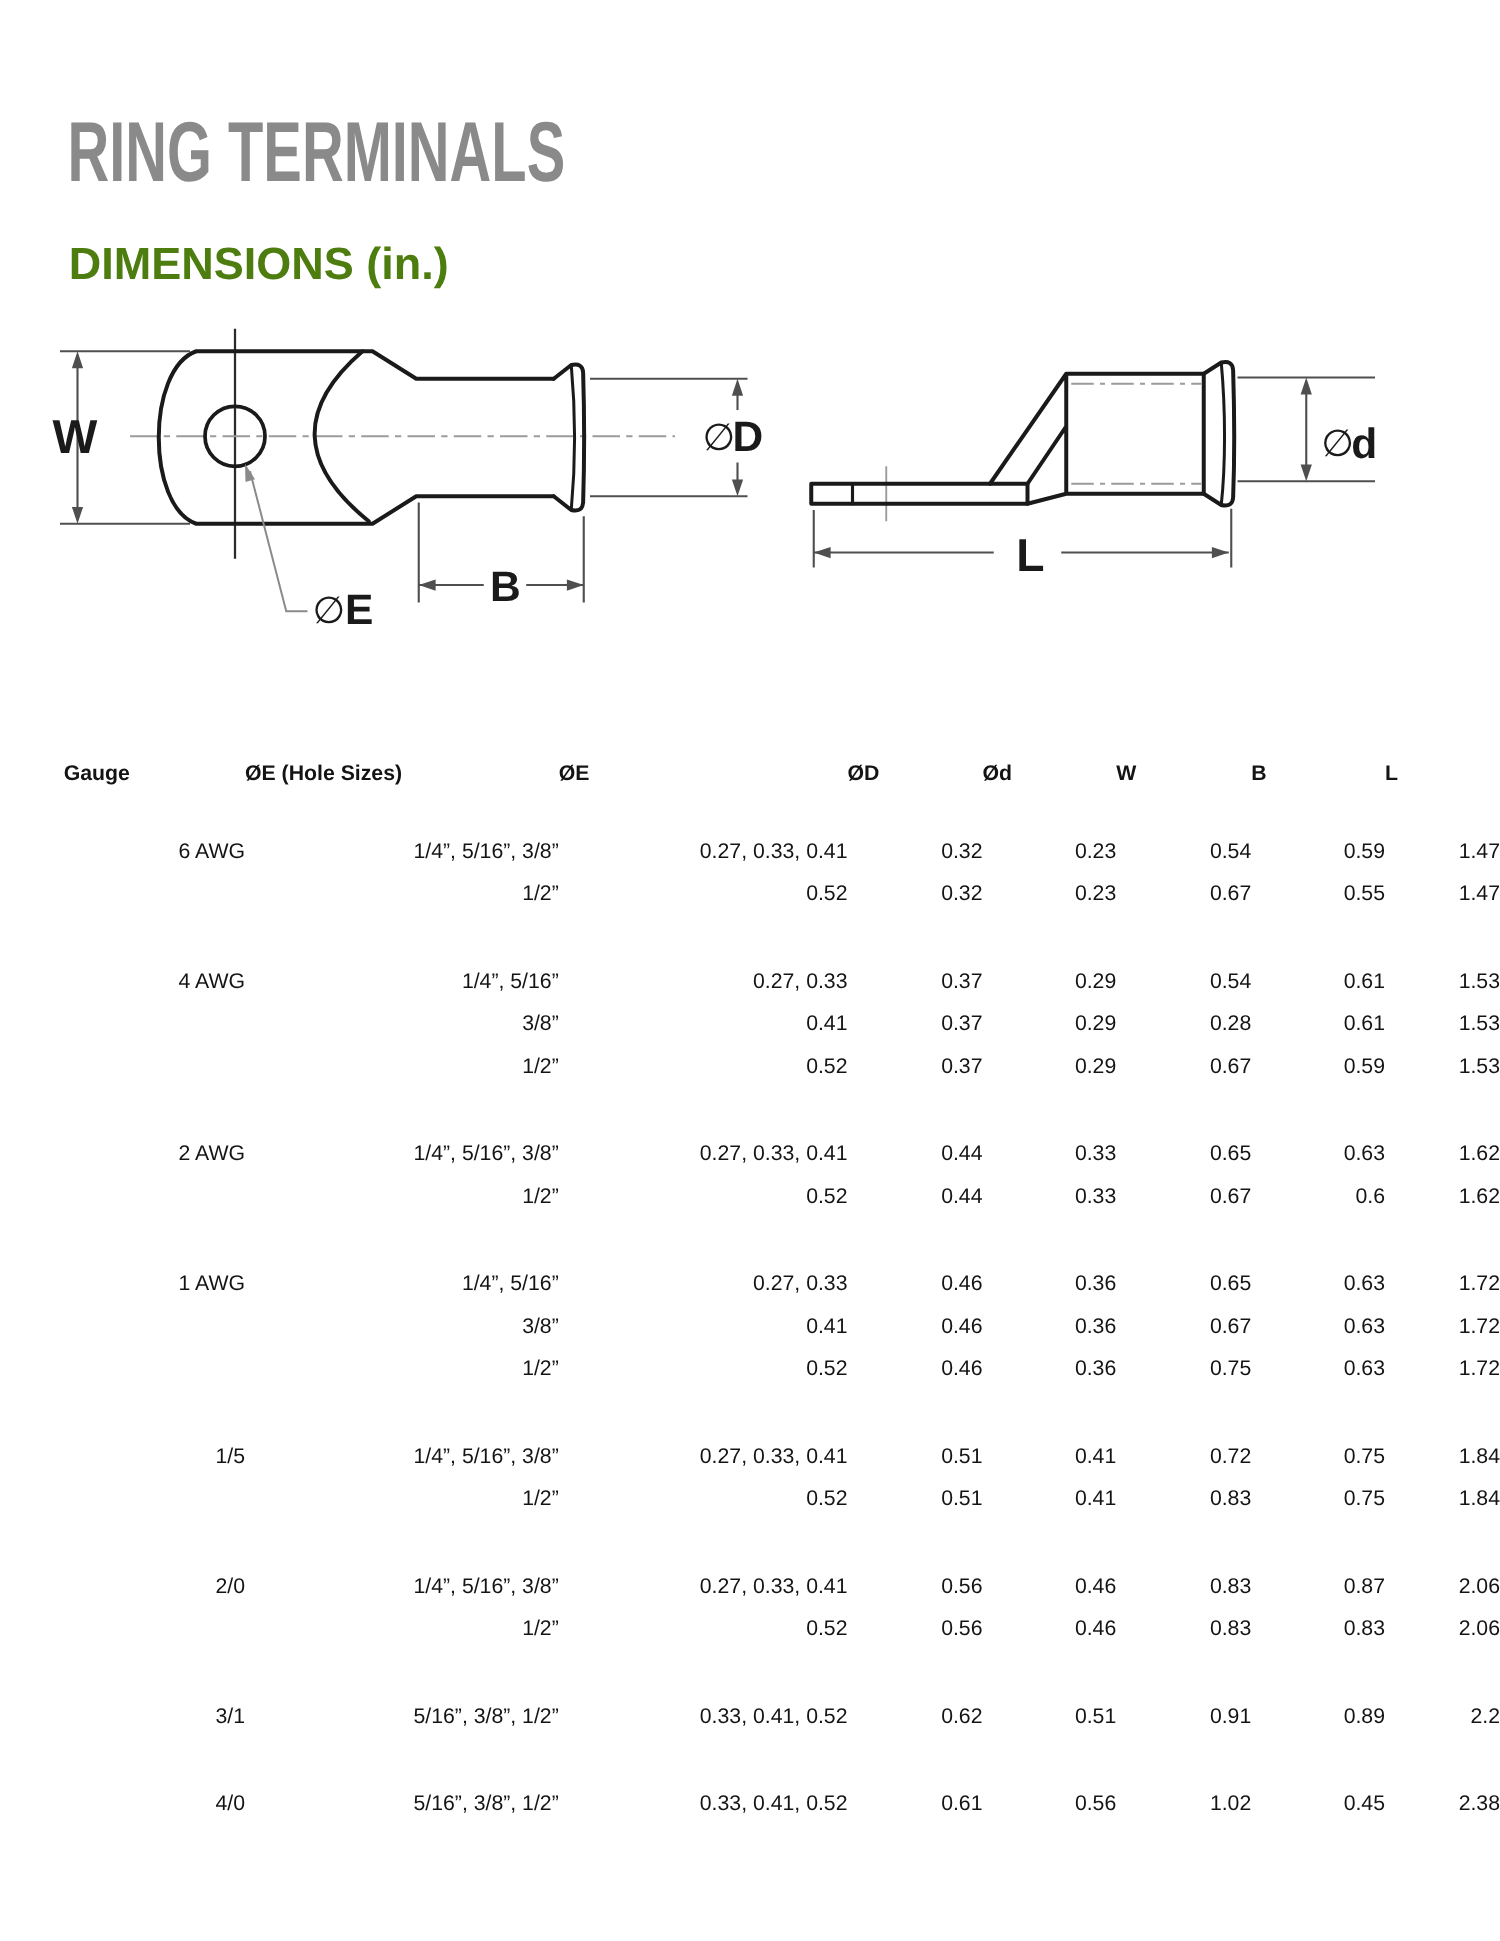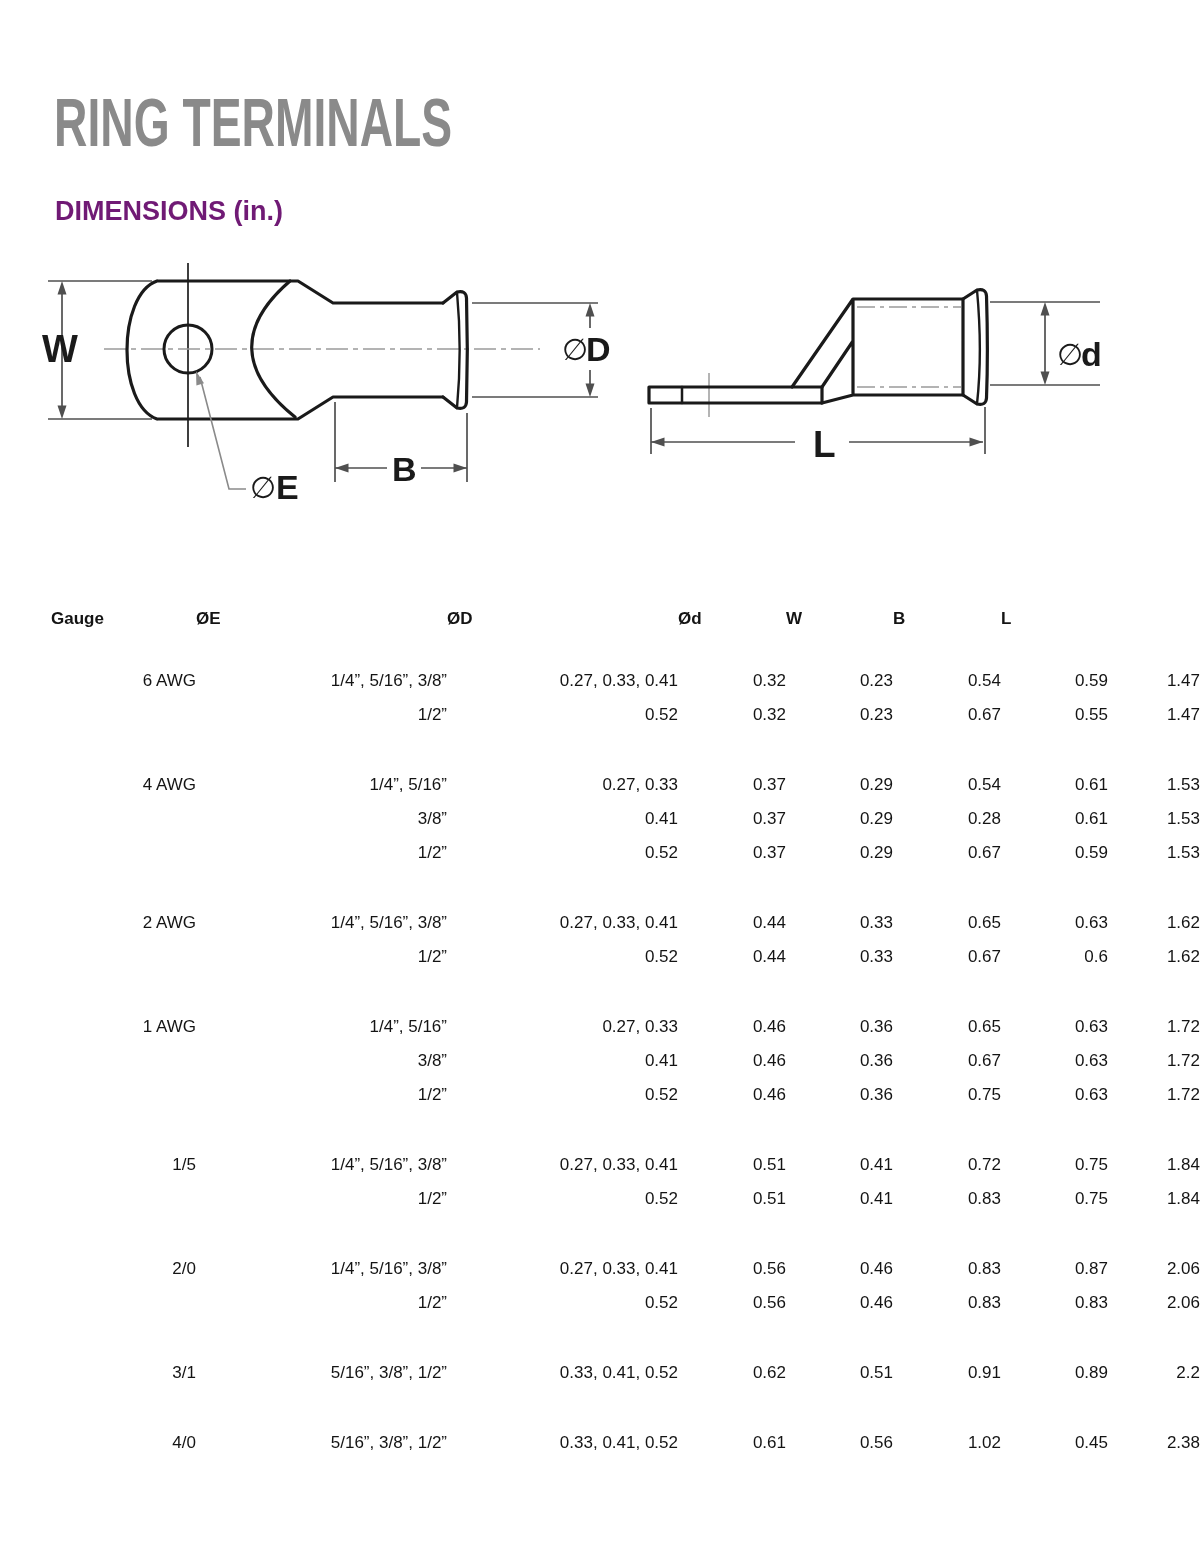--- a/index.html
+++ b/index.html
@@ -8,21 +8,21 @@
     font-family:"Liberation Sans","DejaVu Sans",sans-serif; overflow:hidden;
   }
   .title {
     position:absolute; left:54px; top:88px;
     font-size:68px; font-weight:700; line-height:68px; letter-spacing:0px;
     color:#8a8a8a; white-space:nowrap;
     transform:scaleX(0.68); transform-origin:left center;
   }
   .section-heading {
     position:absolute; left:55px; top:194px;
-    font-size:27px; font-weight:700; line-height:34px; color:#701a75;
+    font-size:36px; font-weight:700; line-height:34px; color:#4d7c0f;
   }
   .diagram { position:absolute; left:0; top:250px; width:1200px; height:270px; }
   .diagram text { font-family:"Liberation Sans","DejaVu Sans",sans-serif; fill:#1a1a1a; }
 
   .dim-table { position:absolute; left:51px; top:602px; width:1149px; color:#141414; }
   .theader, .trow {
     display:grid;
     grid-template-columns:145px 251px 231px 108px 107px 108px 107px 92px;
     height:34px; line-height:34px; font-size:17px; white-space:nowrap;
   }
@@ -123,20 +123,21 @@
         <path d="M651,192 l13.5,-4.5 v9 z" fill="#4f4f4f" stroke="none"></path>
         <path d="M983,192 l-13.5,-4.5 v9 z" fill="#4f4f4f" stroke="none"></path>
       </g>
       <text x="813" y="207" font-size="37" font-weight="700">L</text>
     </g>
   </svg>
 
   <div class="dim-table">
     <div class="theader" id="table-header">
         <div class="tcell">Gauge</div>
+        <div class="tcell">ØE (Hole Sizes)</div>
         <div class="tcell">ØE</div>
         <div class="tcell">ØD</div>
         <div class="tcell">Ød</div>
         <div class="tcell">W</div>
         <div class="tcell">B</div>
         <div class="tcell">L</div>
       </div>
     <div id="table-rows">
         <div class="tgroup">
           <div class="trow">

